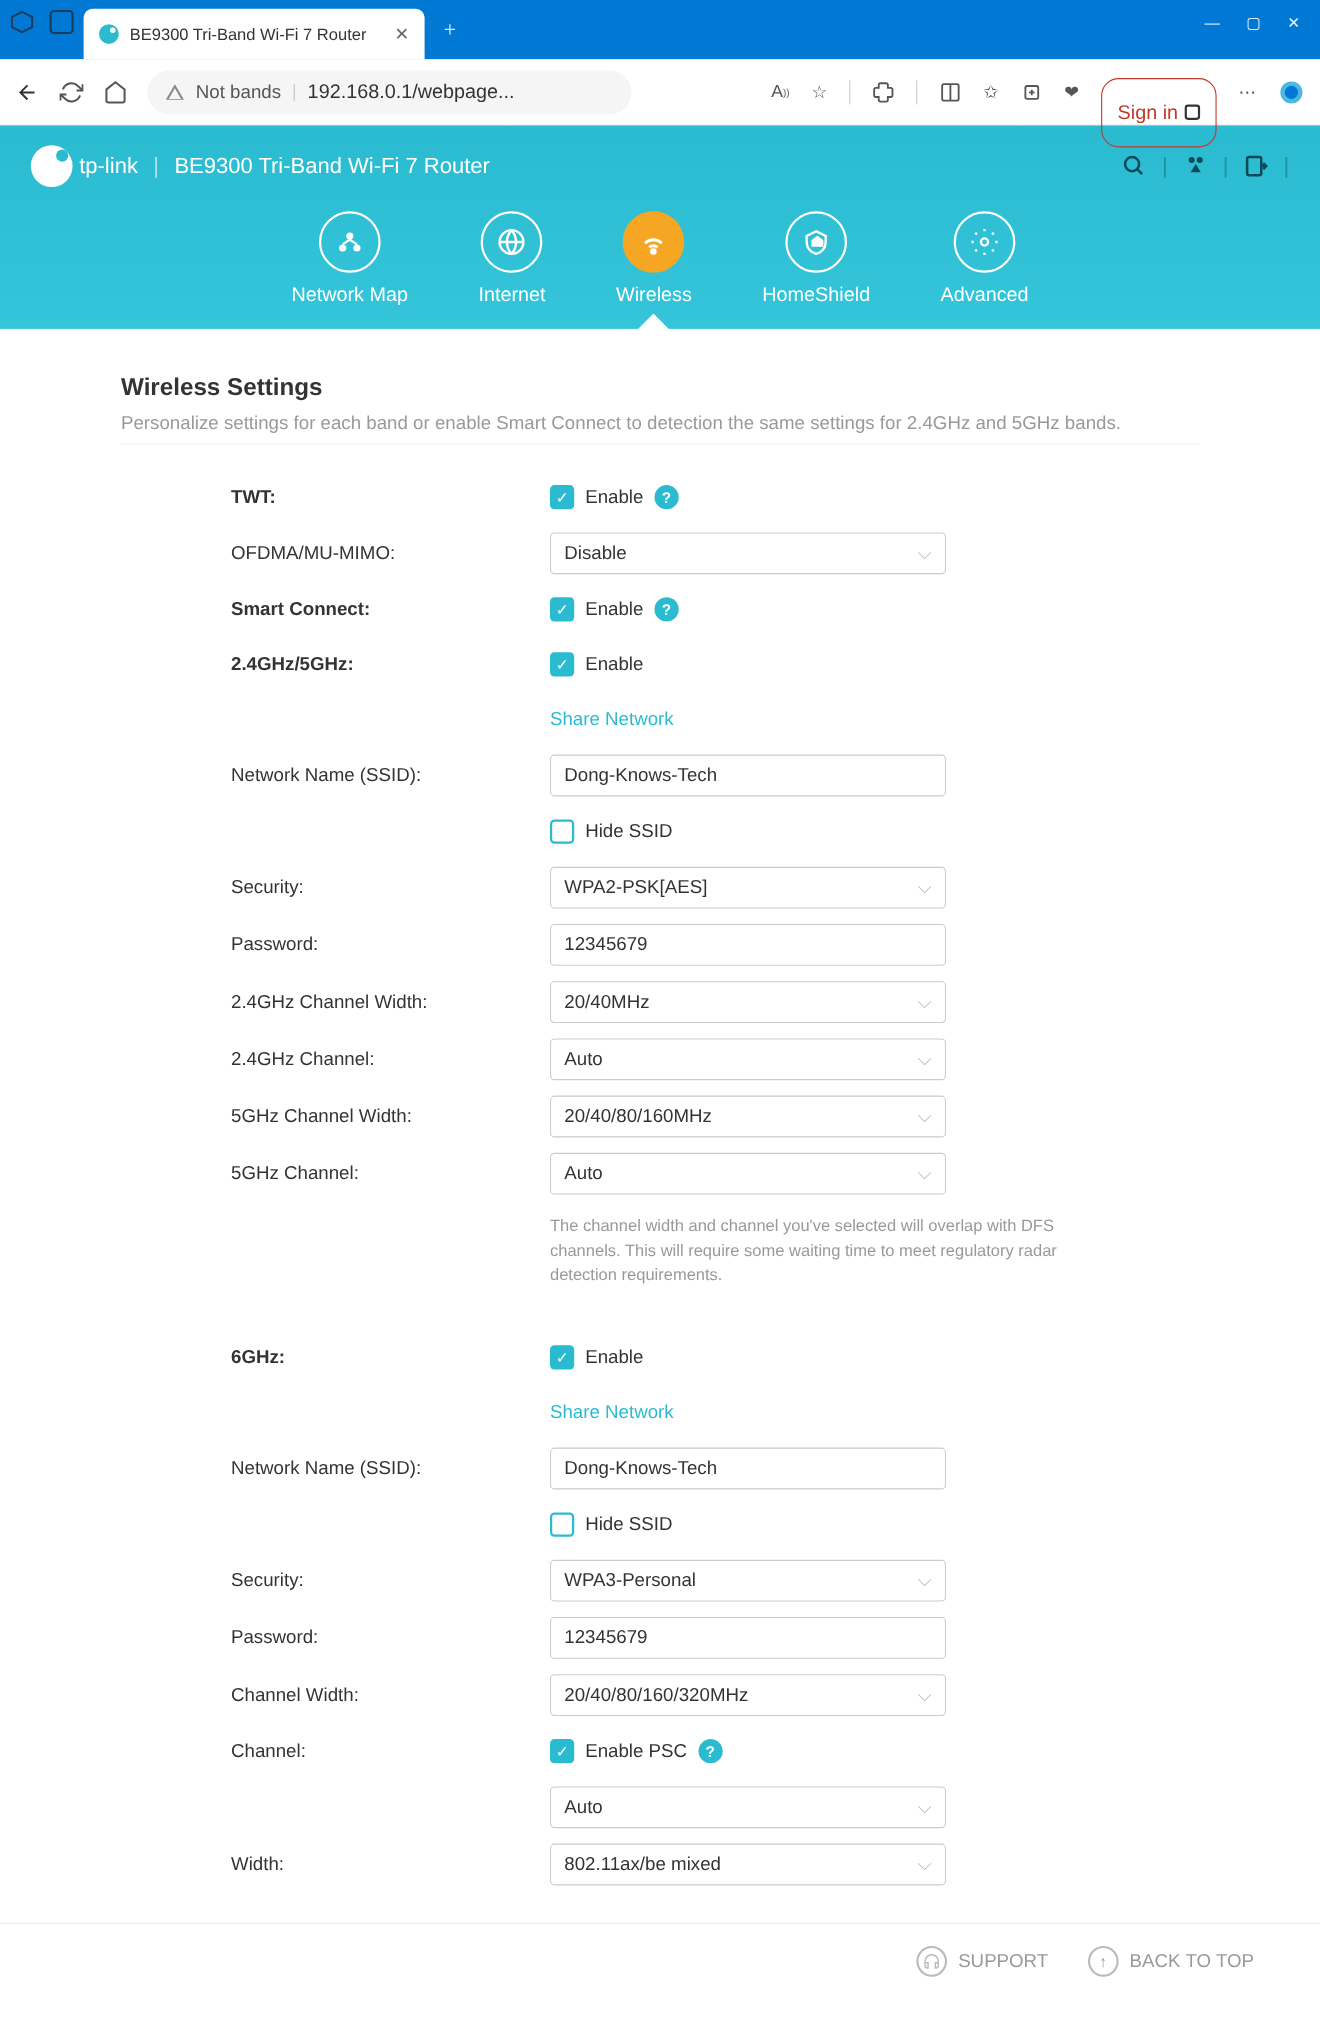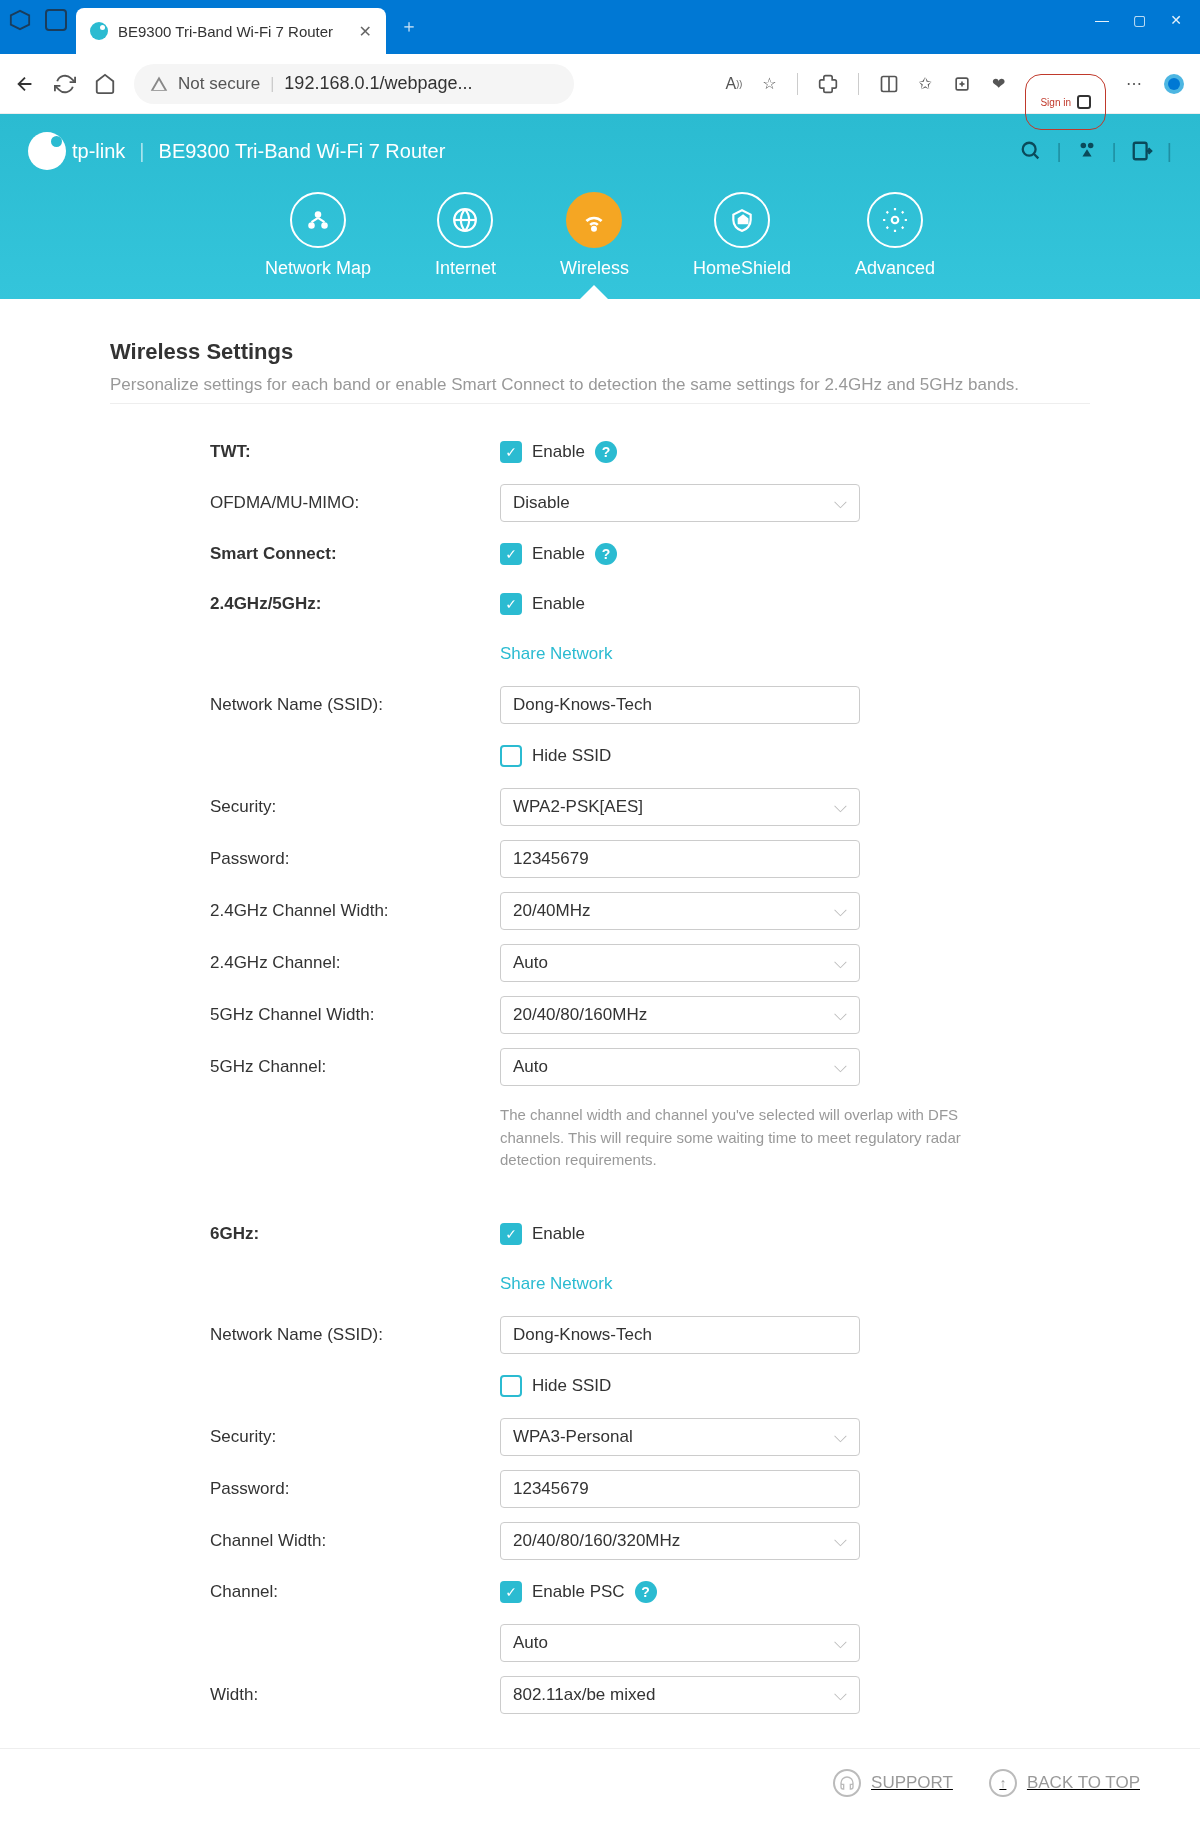--- a/index.html
+++ b/index.html
@@ -16,21 +16,21 @@
 .new-tab { color: #cce4f7; font-size: 18px; padding: 0 14px; margin-top: 14px; }
 .titlebar-right { margin-left: auto; display: flex; gap: 24px; padding: 12px 18px; }
 .window-btn { color: #fff; font-size: 14px; cursor: pointer; opacity: 0.9; }
 
 .toolbar { background: #fff; height: 60px; display: flex; align-items: center; padding: 0 14px; gap: 18px; border-bottom: 1px solid #eee; }
 .tb-icon { color: #555; display: flex; align-items: center; justify-content: center; cursor: pointer; }
 .addressbar { flex: 0 0 440px; height: 40px; background: #f5f5f5; border-radius: 20px; display: flex; align-items: center; padding: 0 16px; gap: 10px; }
 .not-secure { color: #555; font-size: 17px; }
 .url { color: #333; font-size: 18px; white-space: nowrap; overflow: hidden; }
 .tb-right { margin-left: auto; display: flex; align-items: center; gap: 20px; }
-.signin-btn { border: 1.5px solid #c0392b; color: #c0392b; border-radius: 16px; padding: 20px 14px; font-size: 10px; display: flex; align-items: center; gap: 6px; margin-top: 37px; }
+.signin-btn { border: 1.5px solid #c0392b; color: #c0392b; border-radius: 16px; padding: 20px 14px; font-size: 18px; display: flex; align-items: center; gap: 6px; margin-top: 37px; }
 .divider { width: 1px; height: 22px; background: #ccc; }
 
 .router-header { background: linear-gradient(to bottom, #2bbbd1, #34c5db); color: #fff; padding: 18px 28px 0; }
 .header-top { display: flex; align-items: center; gap: 14px; margin-bottom: 12px; }
 .tp-logo { display: flex; align-items: center; gap: 6px; text-align: center; }
 .tp-logo-icon { width: 38px; height: 38px; background: #fff; border-radius: 50%; position: relative; }
 .tp-logo-icon::after { content: ""; position: absolute; width: 11px; height: 11px; background: #2bbbd1; border-radius: 50%; top: 4px; right: 4px; }
 .tp-text { font-size: 20px; font-weight: 300; }
 .header-sep { color: rgba(255,255,255,0.6); font-size: 20px; }
 .device-name { font-size: 20px; font-weight: 300; }
@@ -57,21 +57,21 @@
 .checkbox.unchecked { border: 2px solid #2bbbd1; background: #fff; }
 .cb-label { font-size: 17px; color: #333; }
 .help-icon { width: 22px; height: 22px; background: #2bbbd1; border-radius: 50%; color: #fff; display: flex; align-items: center; justify-content: center; font-size: 14px; font-weight: bold; cursor: pointer; }
 .select, .text-input { width: 360px; height: 38px; border: 1px solid #ccc; border-radius: 4px; padding: 0 12px; font-size: 17px; color: #333; display: flex; align-items: center; justify-content: space-between; cursor: pointer; background: #fff; }
 .text-input { cursor: text; }
 .chevron { color: #bbb; }
 .link { color: #2bbbd1; font-size: 17px; cursor: pointer; }
 .note { width: 490px; font-size: 15px; color: #999; line-height: 1.5; margin-top: 4px; }
 .spacer { height: 30px; }
 
-.footer { display: flex; justify-content: flex-end; gap: 36px; padding: 20px 60px; border-top: 1px solid #eee; text-decoration: underline; }
+.footer { display: flex; justify-content: flex-end; gap: 36px; padding: 20px 60px; border-top: 1px solid #eee; }
 .footer-item { display: flex; align-items: center; gap: 10px; color: #999; font-size: 17px; cursor: pointer; }
 .footer-icon { width: 28px; height: 28px; border: 2px solid #bbb; border-radius: 50%; display: flex; align-items: center; justify-content: center; font-size: 14px; }
 svg { display: block; }
 </style>
 </head>
 <body>
 
 <div class="titlebar">
   <div class="titlebar-left">
     <div class="titlebar-icon">
@@ -110,21 +110,21 @@
     </div>
   <div class="tb-icon">
       <svg width="22" height="22" viewBox="0 0 24 24" fill="none" stroke="#555" stroke-width="2">
         <path d="M3 9l9-7 9 7v11a2 2 0 01-2 2H5a2 2 0 01-2-2z"></path>
       </svg>
     </div>
   <div class="addressbar">
     <svg width="18" height="18" viewBox="0 0 24 24" fill="#888">
         <path d="M12 2L1 21h22L12 2zm0 5l7.5 13h-15L12 7z"></path>
       </svg>
-    <span class="not-secure">Not secure</span>
+    <span class="not-secure">Not bands</span>
     <span style="color:#ccc">|</span>
     <span class="url">192.168.0.1/webpage...</span>
   </div>
   <div class="tb-right">
     <div class="tb-icon">A<sup style="font-size:9px">))</sup></div>
     <div class="tb-icon">☆</div>
     <div class="divider"></div>
     <div class="tb-icon">
         <svg width="20" height="20" viewBox="0 0 24 24" fill="none" stroke="#555" stroke-width="2">
           <path d="M20 7h-3V4a2 2 0 00-2-2H9a2 2 0 00-2 2v3H4a2 2 0 00-2 2v6a2 2 0 002 2h3v3a2 2 0 002 2h6a2 2 0 002-2v-3h3a2 2 0 002-2V9a2 2 0 00-2-2z"></path>

